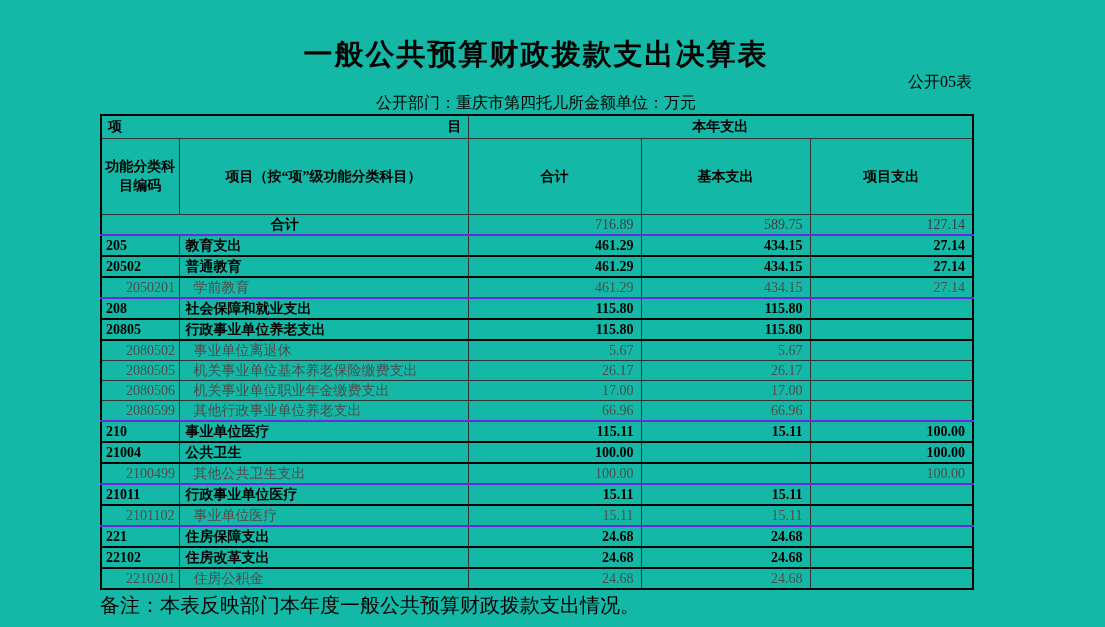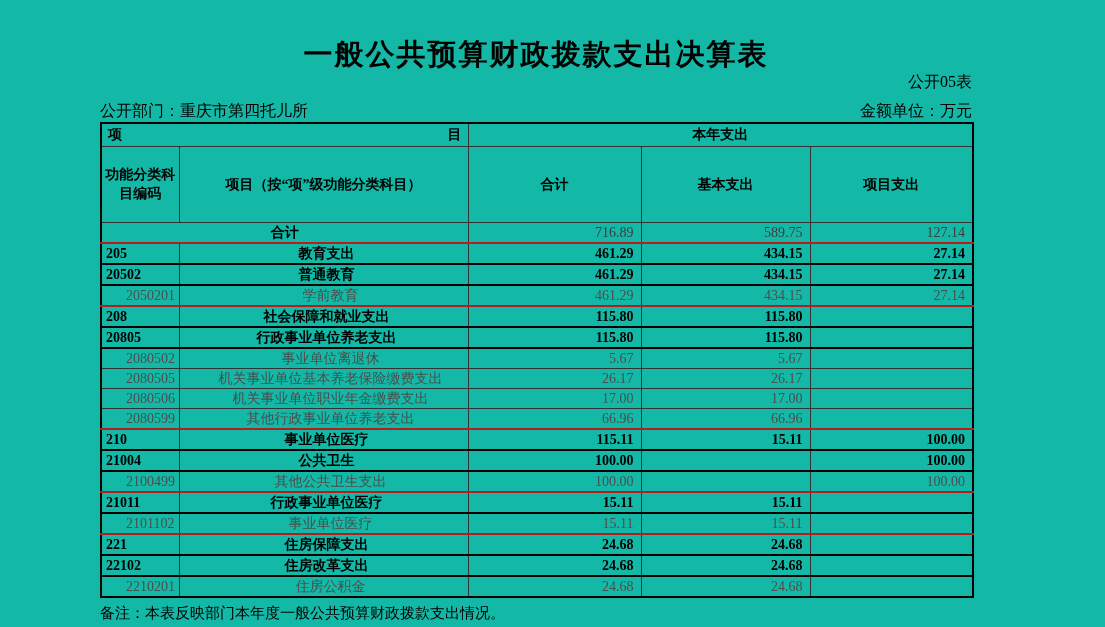--- a/index.html
+++ b/index.html
@@ -27,24 +27,24 @@
     line-height:36px;
   }
   .table-no {
     margin-top:0;
     text-align:right;
     font-size:16px;
     line-height:20px;
   }
   .meta {
     display:flex;
-    justify-content:space-between;
+    justify-content:center;
     font-size:16px;
     line-height:20px;
-    margin-top:9px;
+    margin-top:1px;
     padding-bottom:1px;
   }
   table.budget {
     width:872px;
     table-layout:fixed;
     border-collapse:collapse;
     border:2px solid #000;
   }
   table.budget th, table.budget td {
     border:1px solid #333;
@@ -52,37 +52,37 @@
     overflow:hidden;
     white-space:nowrap;
   }
   thead th { font-weight:bold; text-align:center; }
   tr.hrow1 th { height:23px; }
   th.item-span { padding:0 6px; }
   th.item-span .spread { display:flex; justify-content:space-between; }
   tr.hrow2 th { height:76px; white-space:normal; line-height:19px; padding:0 2px; }
   tbody td { height:19px; line-height:19px; }
   td.code { text-align:left; padding-left:4px; }
-  td.name { text-align:center; padding-left:6px; }
+  td.name { text-align:left; padding-left:6px; }
   td.num  { text-align:right; padding-right:7px; }
   tr.total-row td.total-label {
     font-weight:bold; text-align:center;
   }
   tr.total-row td.num { color:#3d3d3d; }
   tr.class-row td {
     font-weight:bold;
     color:#000;
-    border-top:2px solid #b91c1c;
+    border-top:2px solid #6d28d9;
     border-bottom:2px solid #000;
   }
   tr.item-row td { color:#4d4d4d;padding-left:24px; }
   tr.item-row td.name { padding-left:14px; }
   .note {
     margin-top:6px;
-    font-size:15px;
+    font-size:20px;
     line-height:19px;
   }
 </style>
 </head>
 <body>
 
 <div class="canvas">
   <div class="content">
 
     <div class="title">一般公共预算财政拨款支出决算表</div>

